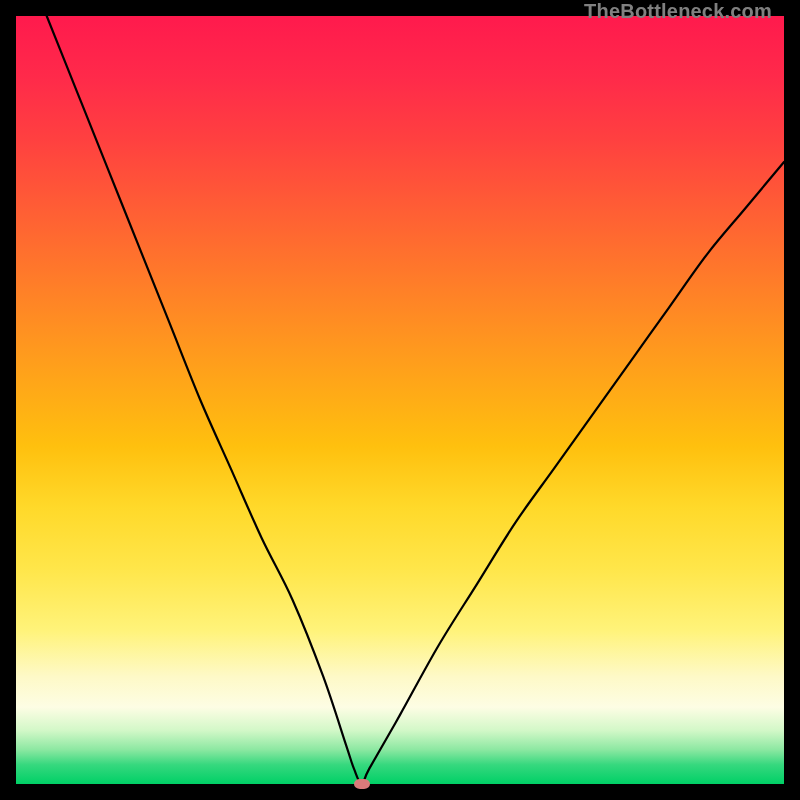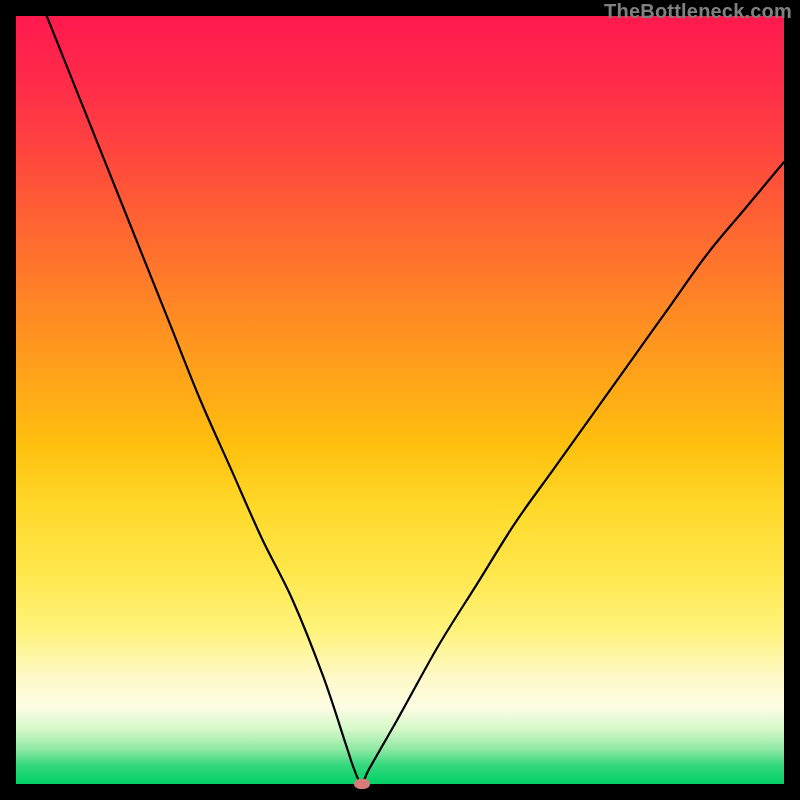--- a/index.html
+++ b/index.html
@@ -42,21 +42,21 @@
       #fdfde4 90%,
       #d3f8c8 93%,
       #8de8a2 95.5%,
       #36d87e 97.5%,
       #00d066 100%
     );
   }
   .watermark {
     position: absolute;
     top: 0px;
-    right: 8px;
+    right: 28px;
     font-family: Arial, Helvetica, sans-serif;
     font-size: 20px;
     font-weight: 600;
     color: #808080;
     letter-spacing: 0.2px;
   }
   svg.curve {
     position: absolute;
     left: 0;
     top: 0;

